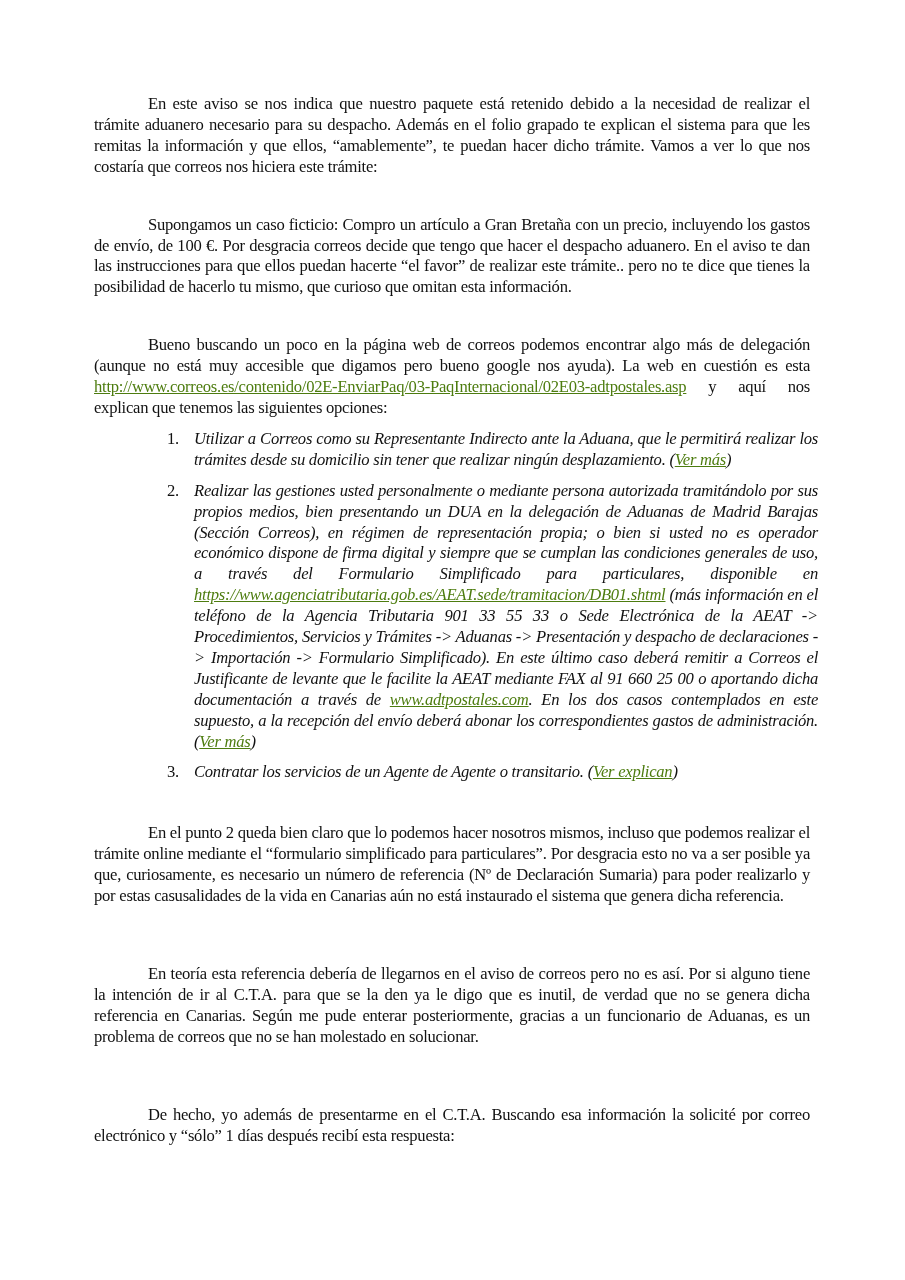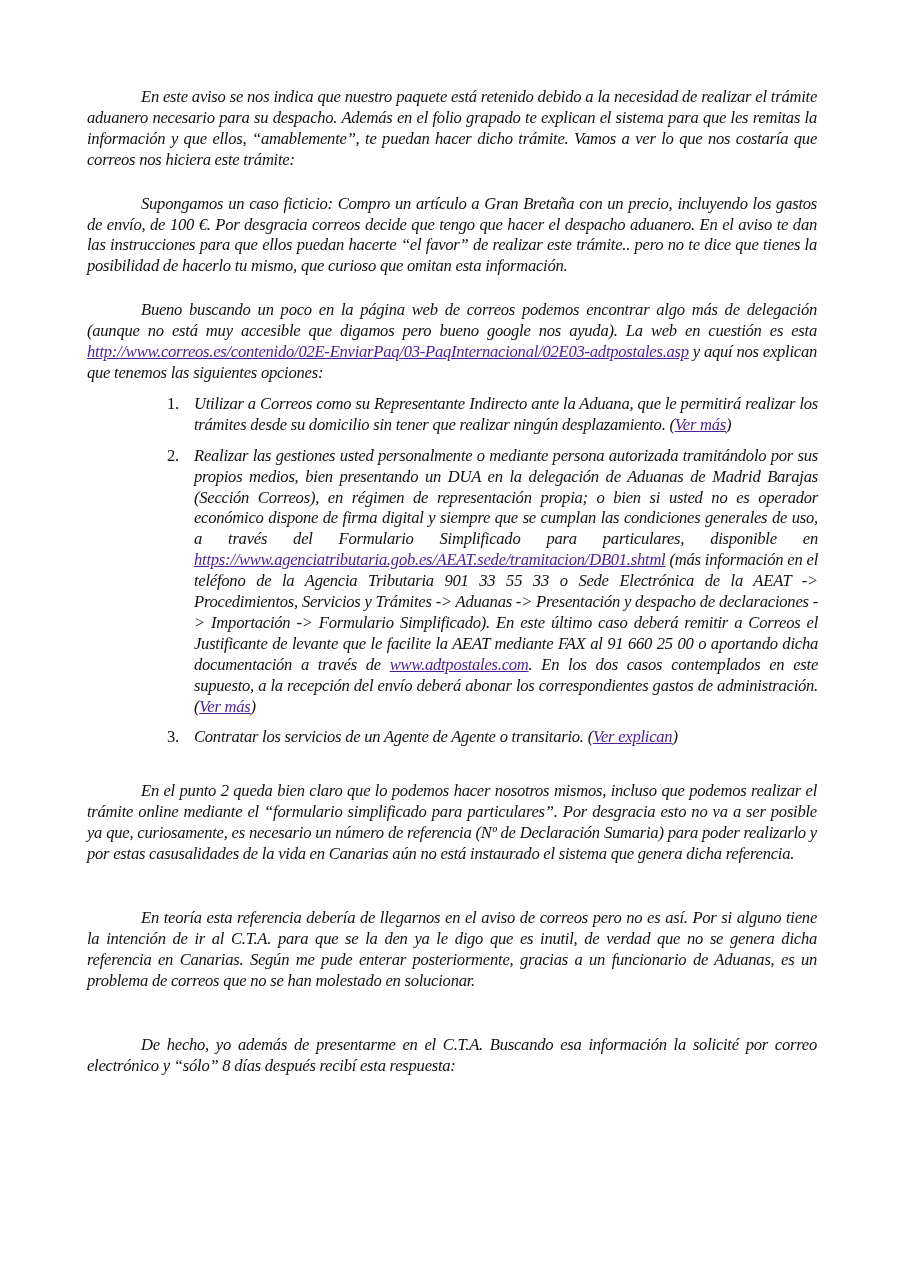--- a/index.html
+++ b/index.html
@@ -3,25 +3,25 @@
 <meta charset="utf-8">
 <style>
   html, body { margin: 0; padding: 0; background: #ffffff; }
   body { width: 905px; height: 1280px; position: relative; overflow: hidden; }
   .page {
     position: absolute; left: 86px; top: 86px; width: 732px;
     font-family: "Liberation Serif", serif;
     font-size: 16.6px; line-height: 20.9px; color: #111111;
     letter-spacing: -0.25px;
   }
-  p { margin: 1px; text-align: justify; text-indent: 54px; font-style: italic; }
+  p { margin: 8px; text-align: justify; text-indent: 54px; }
   .gap-a { height: 21px; }
   .gap-b { height: 21px; }
   .gap-c { height: 41px; }
-  a { color: #4c1d95; text-decoration: underline; }
+  a { color: #4d7c0f; text-decoration: underline; }
   ol { margin: 0; padding: 0; list-style: none; }
   ol li { position: relative; padding-left: 108px; font-style: italic; text-align: justify; margin-bottom: 10px; }
   ol li .num { position: absolute; left: 81px; top: 0; font-style: normal; }
   .list-wrap { margin-top: 10px; }
 </style>
 </head>
 <body>
 
 <div class="page">
 
@@ -50,14 +50,14 @@
   </ol>
   </div>
   <div style="height:22px"></div>
 
   <p>En el punto 2 queda bien claro que lo podemos hacer nosotros mismos, incluso que podemos realizar el trámite online mediante el “formulario simplificado para particulares”. Por desgracia esto no va a ser posible ya que, curiosamente, es necesario un número de referencia (Nº de Declaración Sumaria) para poder realizarlo y por estas casusalidades de la vida en Canarias aún no está instaurado el sistema que genera dicha referencia.</p>
   <div class="gap-c"></div>
 
   <p>En teoría esta referencia debería de llegarnos en el aviso de correos pero no es así. Por si alguno tiene la intención de ir al C.T.A. para que se la den ya le digo que es inutil, de verdad que no se genera dicha referencia en Canarias. Según me pude enterar posteriormente, gracias a un funcionario de Aduanas, es un problema de correos que no se han molestado en solucionar.</p>
   <div class="gap-c"></div>
 
-  <p>De hecho, yo además de presentarme en el C.T.A. Buscando esa información la solicité por correo electrónico y “sólo” 8 días después recibí esta respuesta:</p>
+  <p>De hecho, yo además de presentarme en el C.T.A. Buscando esa información la solicité por correo electrónico y “sólo” 1 días después recibí esta respuesta:</p>
 </div>
 
 </body></html>

